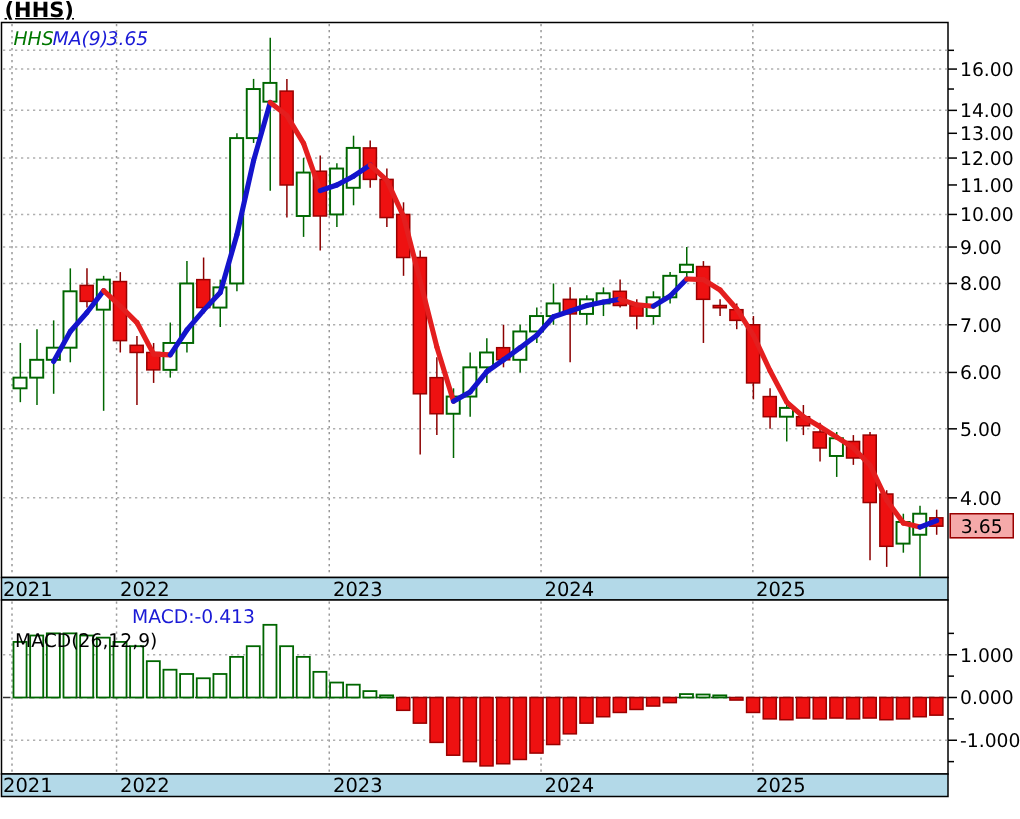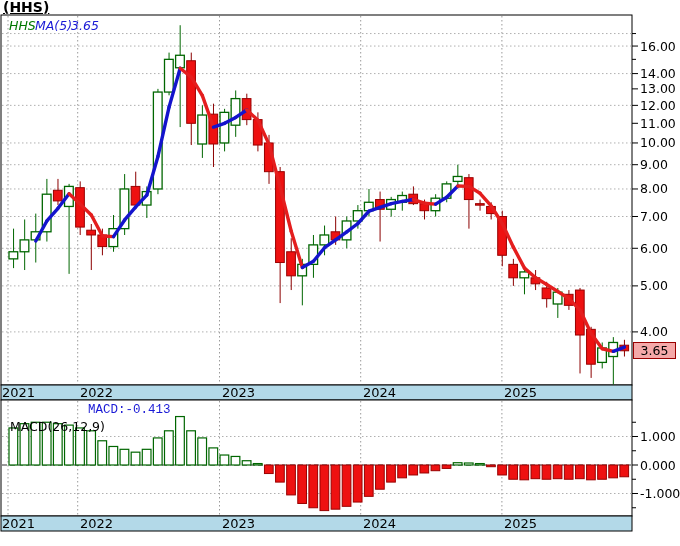--- a/index.html
+++ b/index.html
@@ -8,21 +8,21 @@
   #chs{position:absolute;left:0;top:0;}
   #chs text{font-family:"DejaVu Sans",sans-serif;}
   .abs{position:absolute;}
   #title{left:3px;top:-1px;font-size:14px;font-weight:bold;color:#000;text-decoration:underline;}
   .legend-item{top:18px;font-size:12.5px;font-style:italic;}
   #leg-symbol{left:9px;color:#007700;}
   #leg-ma{left:35px;color:#1a1ad6;}
   #leg-val{left:71px;color:#1a1ad6;}
   .macd-head{top:403px;font-size:12.5px;}
   #macd-label{left:10px;color:#000;margin-top:16px;}
-  #macd-value{left:88px;color:#1a1ad6;font-family:Liberation Mono, monospace;}
+  #macd-value{left:88px;color:#1a1ad6;}
   #badge{left:633px;top:342px;width:41px;height:15px;line-height:15px;
          background:#f5a9a9;border:1px solid #990000;color:#000;
          font-size:12.5px;text-align:center;}
   #copyright{top:531px;right:3px;font-size:12.5px;color:#000;}
 </style>
 </head>
 <body>
 
 <div id="wrap">
   <svg id="chs" width="680" height="546" viewBox="0 0 680 546">
@@ -319,21 +319,21 @@
       <line x1="568.9107142857143" y1="298.64852864704807" x2="580.0178571428572" y2="310.0736081191362" stroke="#e41e1e" stroke-width="3.4" stroke-linecap="round"></line>
       <line x1="580.0178571428572" y1="310.0736081191362" x2="591.125" y2="333.4543492173357" stroke="#e41e1e" stroke-width="3.4" stroke-linecap="round"></line>
       <line x1="591.125" y1="333.4543492173357" x2="602.2321428571429" y2="348.72209567303236" stroke="#e41e1e" stroke-width="3.4" stroke-linecap="round"></line>
       <line x1="602.2321428571429" y1="348.72209567303236" x2="613.3392857142858" y2="351.3488827883384" stroke="#e41e1e" stroke-width="3.4" stroke-linecap="round"></line>
       <line x1="613.3392857142858" y1="351.3488827883384" x2="624.4464285714287" y2="347.0509473994106" stroke="#1414cc" stroke-width="3.4" stroke-linecap="round"></line>
     </svg>
 
   <div id="title" class="abs">(HHS)</div>
 
   <span id="leg-symbol" class="abs legend-item">HHS</span>
-  <span id="leg-ma" class="abs legend-item">MA(5)</span>
+  <span id="leg-ma" class="abs legend-item">MA(9)</span>
   <span id="leg-val" class="abs legend-item">3.65</span>
 
   <span id="macd-label" class="abs macd-head">MACD(26,12,9)</span>
   <span id="macd-value" class="abs macd-head">MACD:-0.413</span>
 
   <div id="badge" class="abs">3.65</div>
 
 </div>
 
 </body></html>

